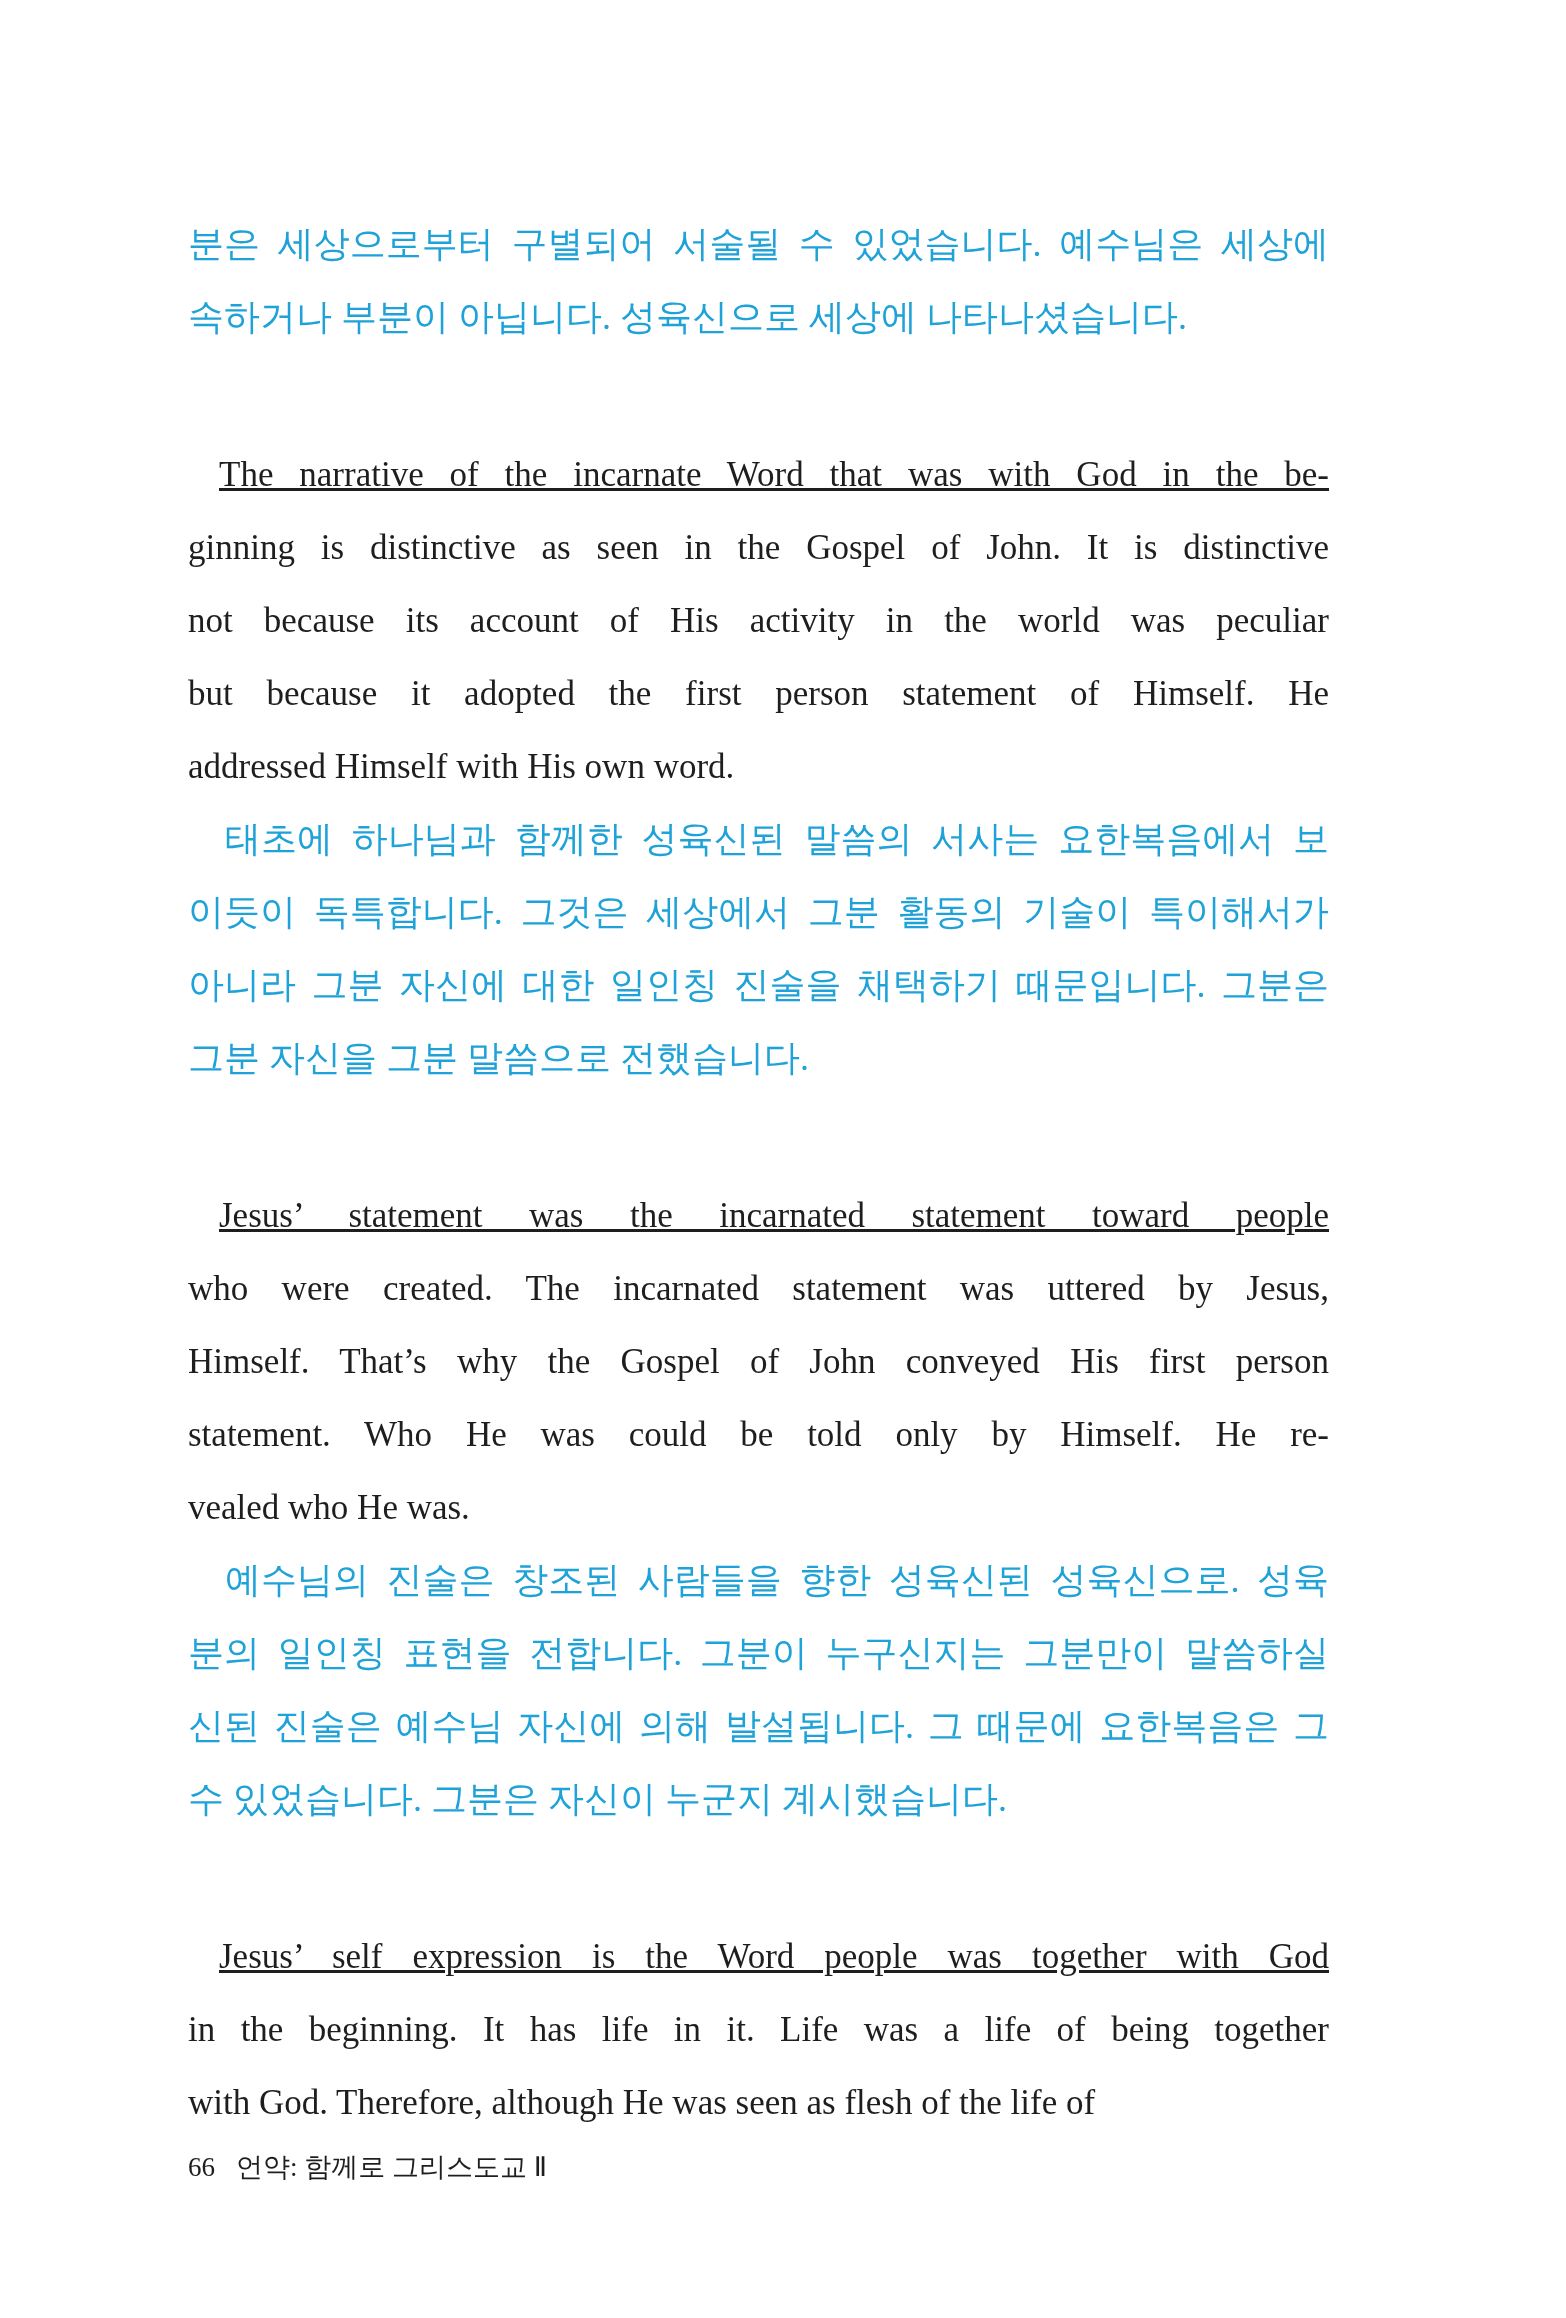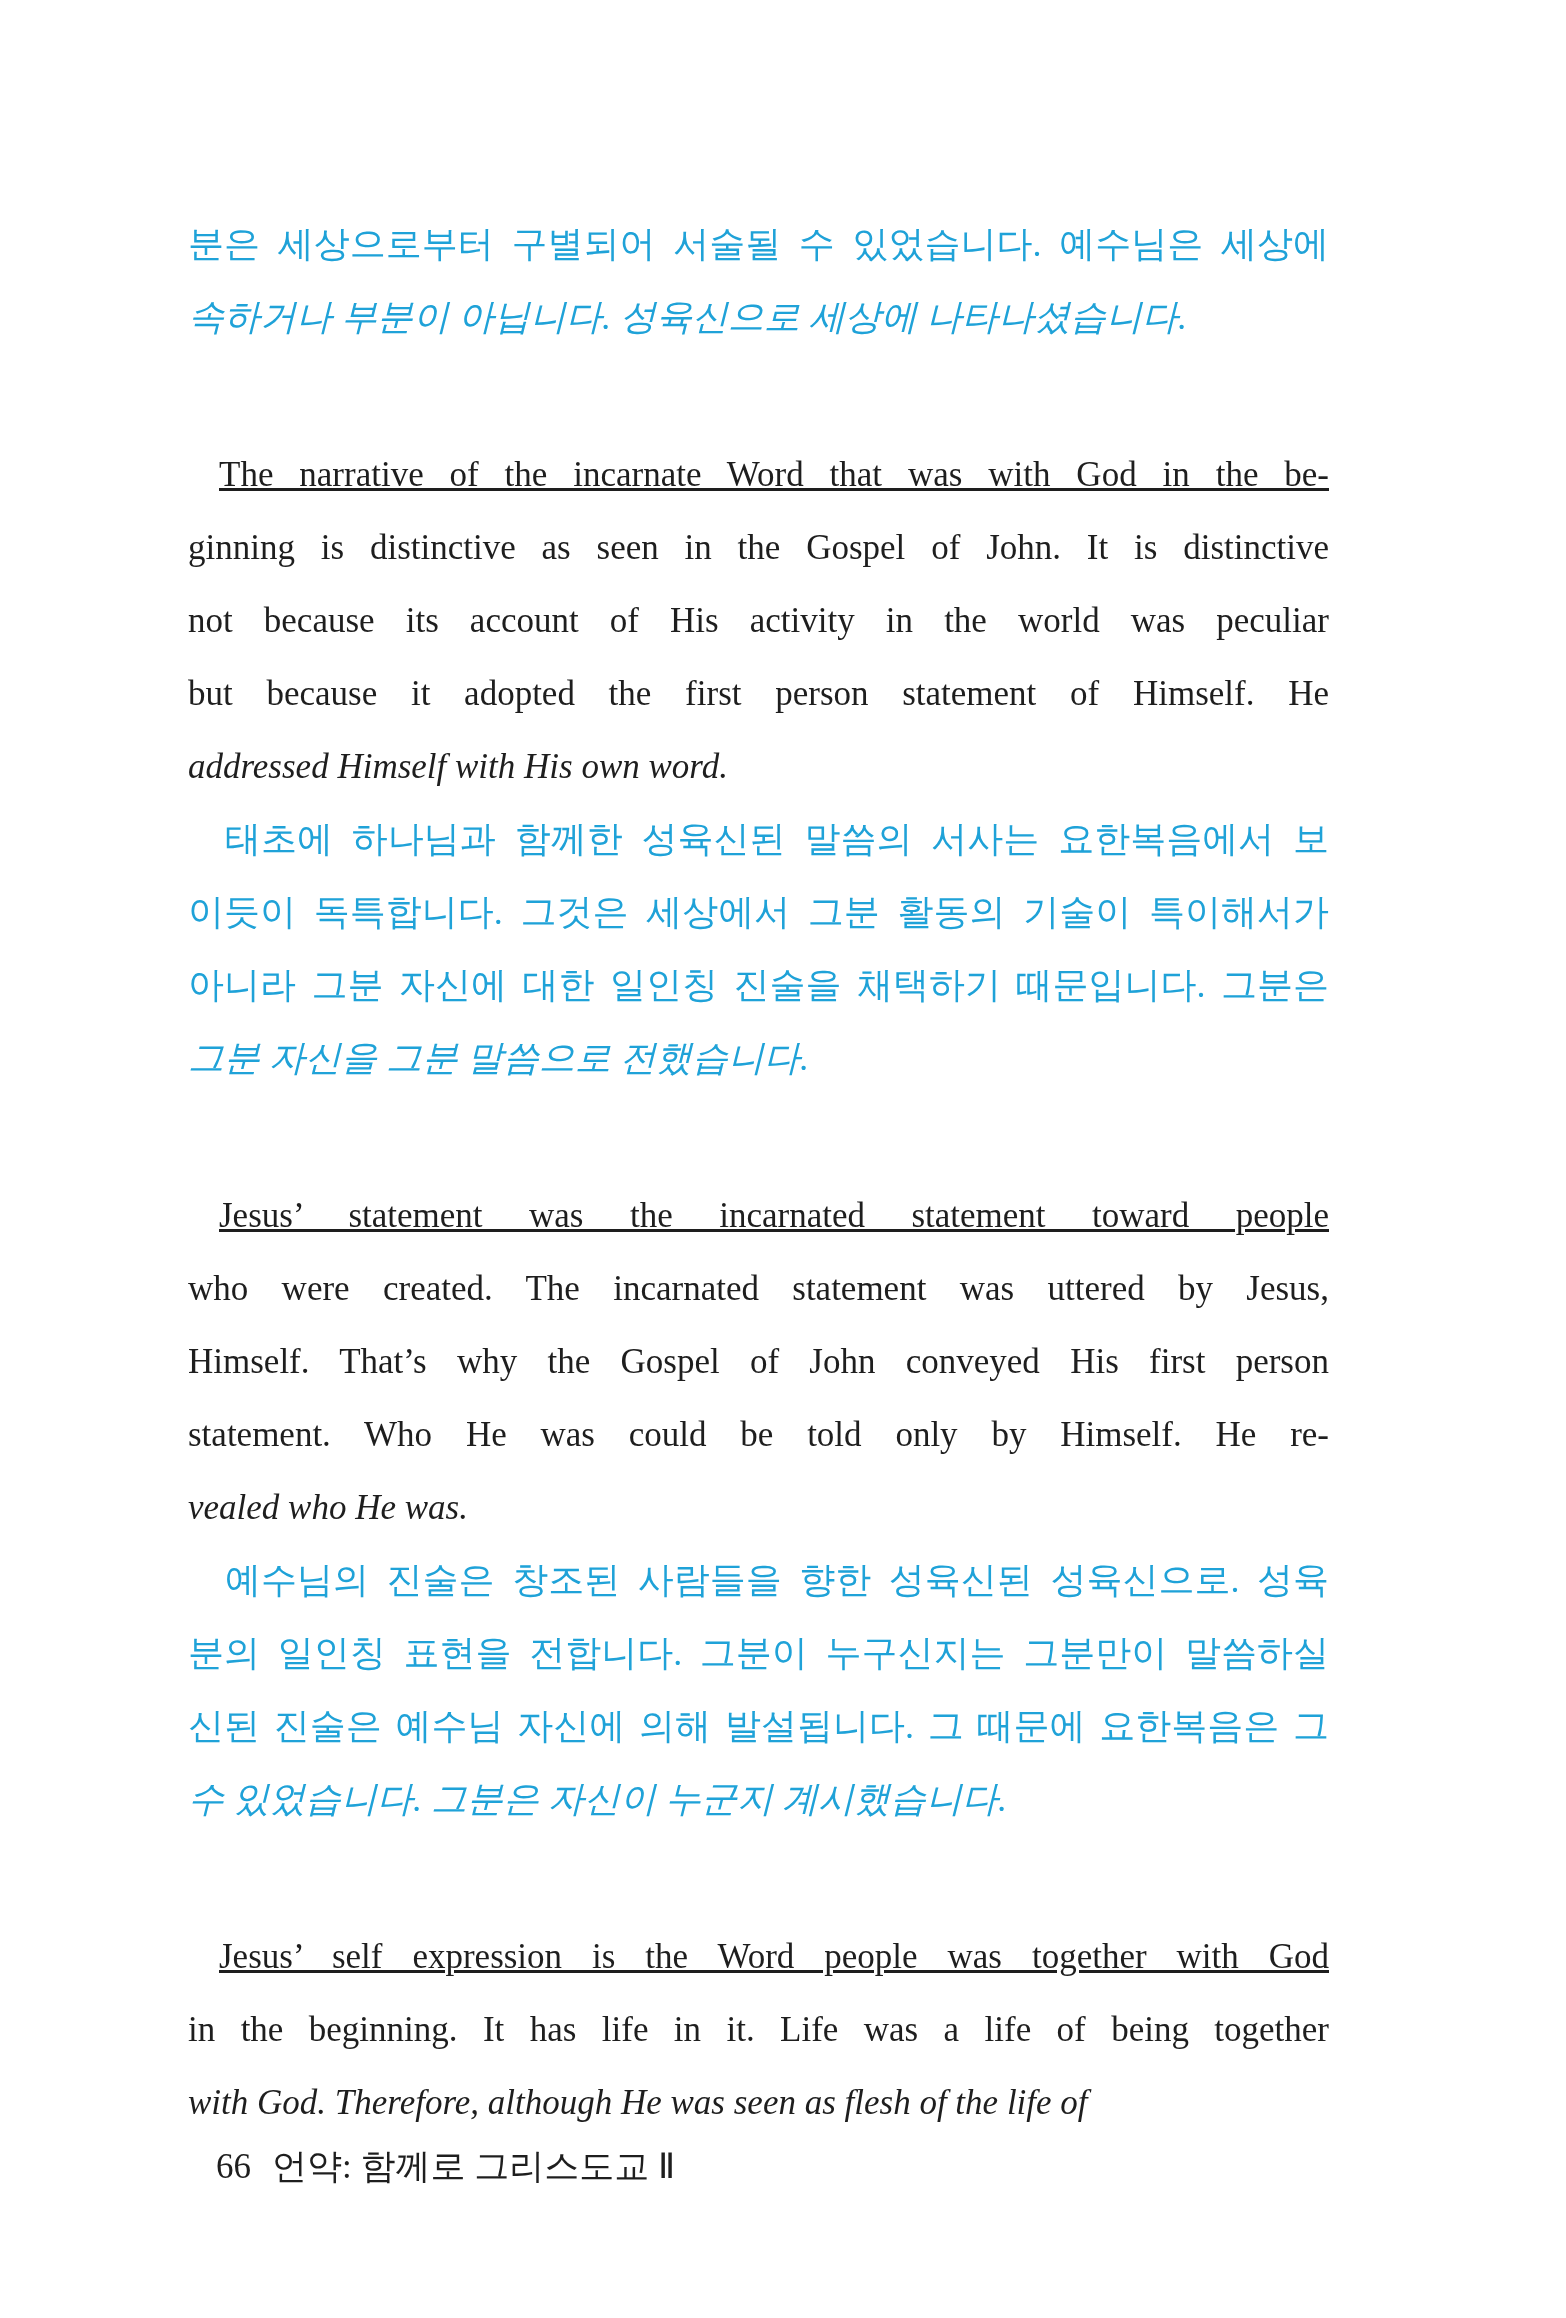--- a/index.html
+++ b/index.html
@@ -32,42 +32,40 @@
     line-height: 73px;
     height: 73px;
     text-align: justify;
     text-align-last: justify;
     white-space: normal;
     overflow: visible;
   }
   .line.last {
     text-align: left;
     text-align-last: left;
-    font-style: italic;
   }
   .para.en .line {
     font-size: 35px;
     color: var(--english-color, #1e1e1e);
     text-align: center;
   }
   .para.ko .line {
     font-size: 36px;
     color: var(--korean-color, #1fa2d8);
   }
   .para.en .line.indent { padding-left: 31px; text-decoration: underline; }
   .para.ko .line.indent { padding-left: 37px; }
   .footer {
     position: absolute;
     left: 188px;
     top: 2148px;
-    font-size: 35px;
+    font-size: 27px;
     line-height: 38px;
     color: var(--footer-color, #1e1e1e);
     white-space: nowrap;
-    margin-left: 28px;
   }
   .footer .pagenum {
     margin-right: 21px;
   }
 </style>
 </head>
 <body>
 
 <div class="page">
   <div class="body-text" id="body-text">

